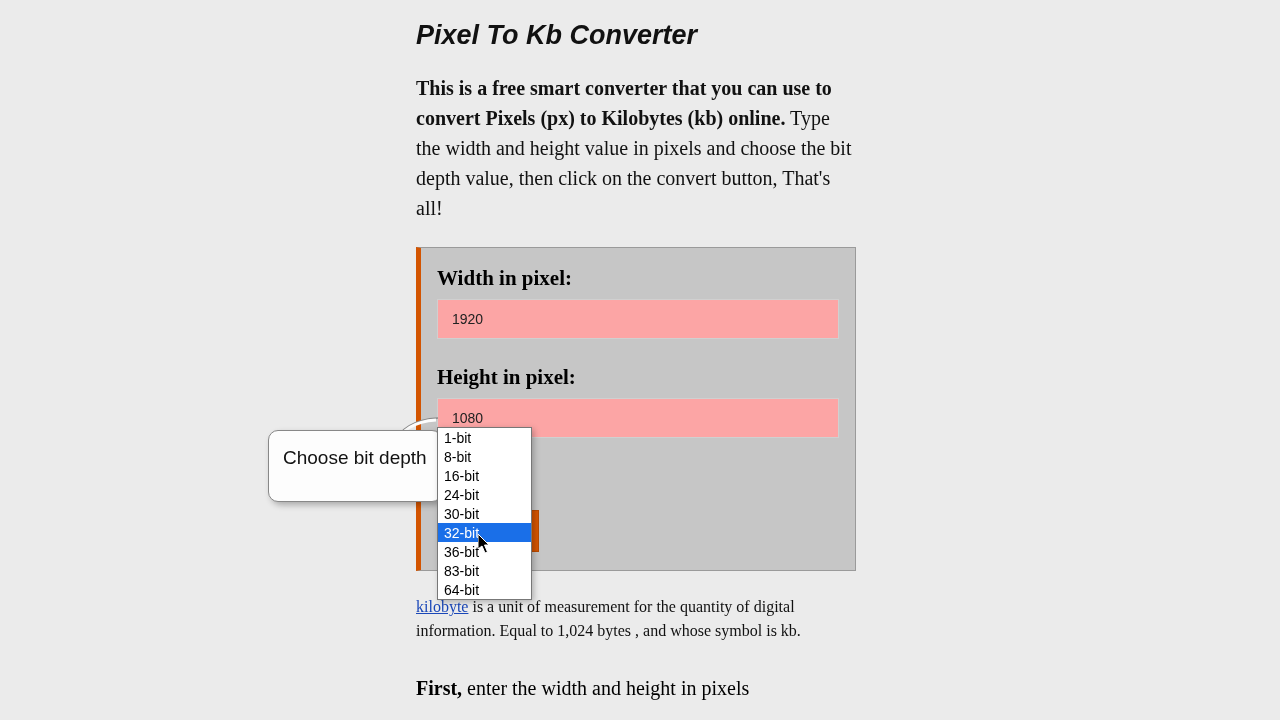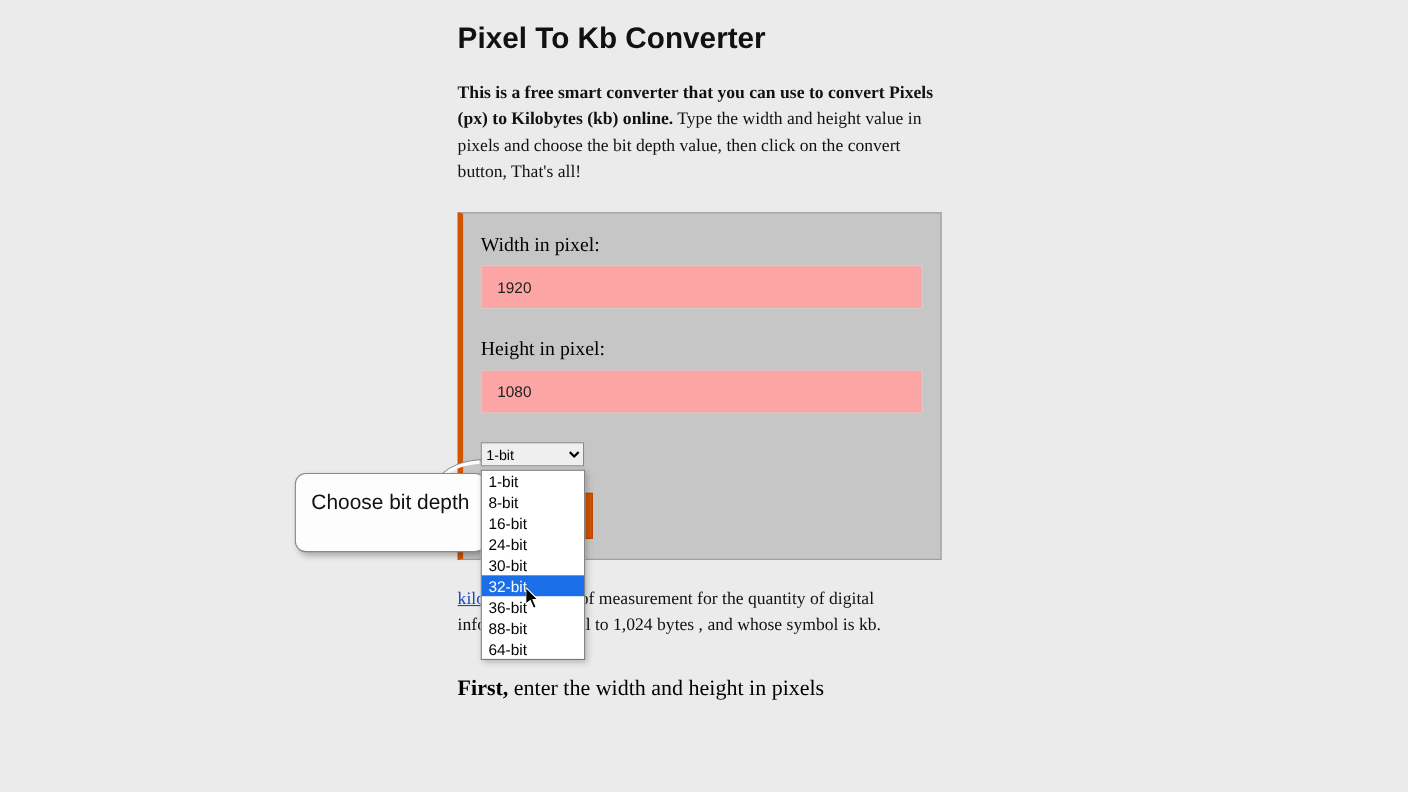--- a/index.html
+++ b/index.html
@@ -18,38 +18,39 @@
     width: 440px;
     margin-left: 416px;
     padding-top: 20px;
   }
   h1 {
     font-family: -apple-system, BlinkMacSystemFont, 'Segoe UI', Arial, sans-serif;
     font-weight: 800;
     font-size: 27px;
     margin: 0 0 22px 0;
     color: #111;
+    font-style: italic;
   }
   .intro {
-    font-size: 16px;
+    font-size: 20px;
     line-height: 1.5;
     margin: 0 0 24px 0;
     color: #111;
   }
   .intro strong { font-weight: 700; }
   .converter-box {
     border: 1px solid #9a9a9a;
     border-left: 5px solid #d35400;
     background: #c6c6c6;
     padding: 18px 16px 18px 16px;
     position: relative;
   }
   .field-label {
-    font-size: 18px;
-    font-weight: 400;
+    font-size: 21px;
+    font-weight: 700;
     margin-bottom: 8px;
     color: #000;
   }
   .text-input {
     width: 100%;
     height: 40px;
     border: 1px solid #d0d0d0;
     background: #fca5a5;
     padding: 0 14px;
     font-family: Arial, sans-serif;
@@ -200,19 +201,19 @@
 <div class="tooltip">Choose bit depth</div>
 
 <div class="dropdown-list" id="dropdown">
     <div class="opt">1-bit</div>
     <div class="opt">8-bit</div>
     <div class="opt">16-bit</div>
     <div class="opt">24-bit</div>
     <div class="opt">30-bit</div>
     <div class="opt highlight">32-bit</div>
     <div class="opt">36-bit</div>
-    <div class="opt">88-bit</div>
+    <div class="opt">83-bit</div>
     <div class="opt">64-bit</div>
   </div>
 
 <svg class="cursor" width="14" height="20" viewBox="0 0 14 20">
   <path d="M0 0 L0 15 L4 12 L7 19 L9.5 18 L6.5 11 L11 11 Z" fill="#000" stroke="#fff" stroke-width="1"></path>
 </svg>
 
 </body></html>

